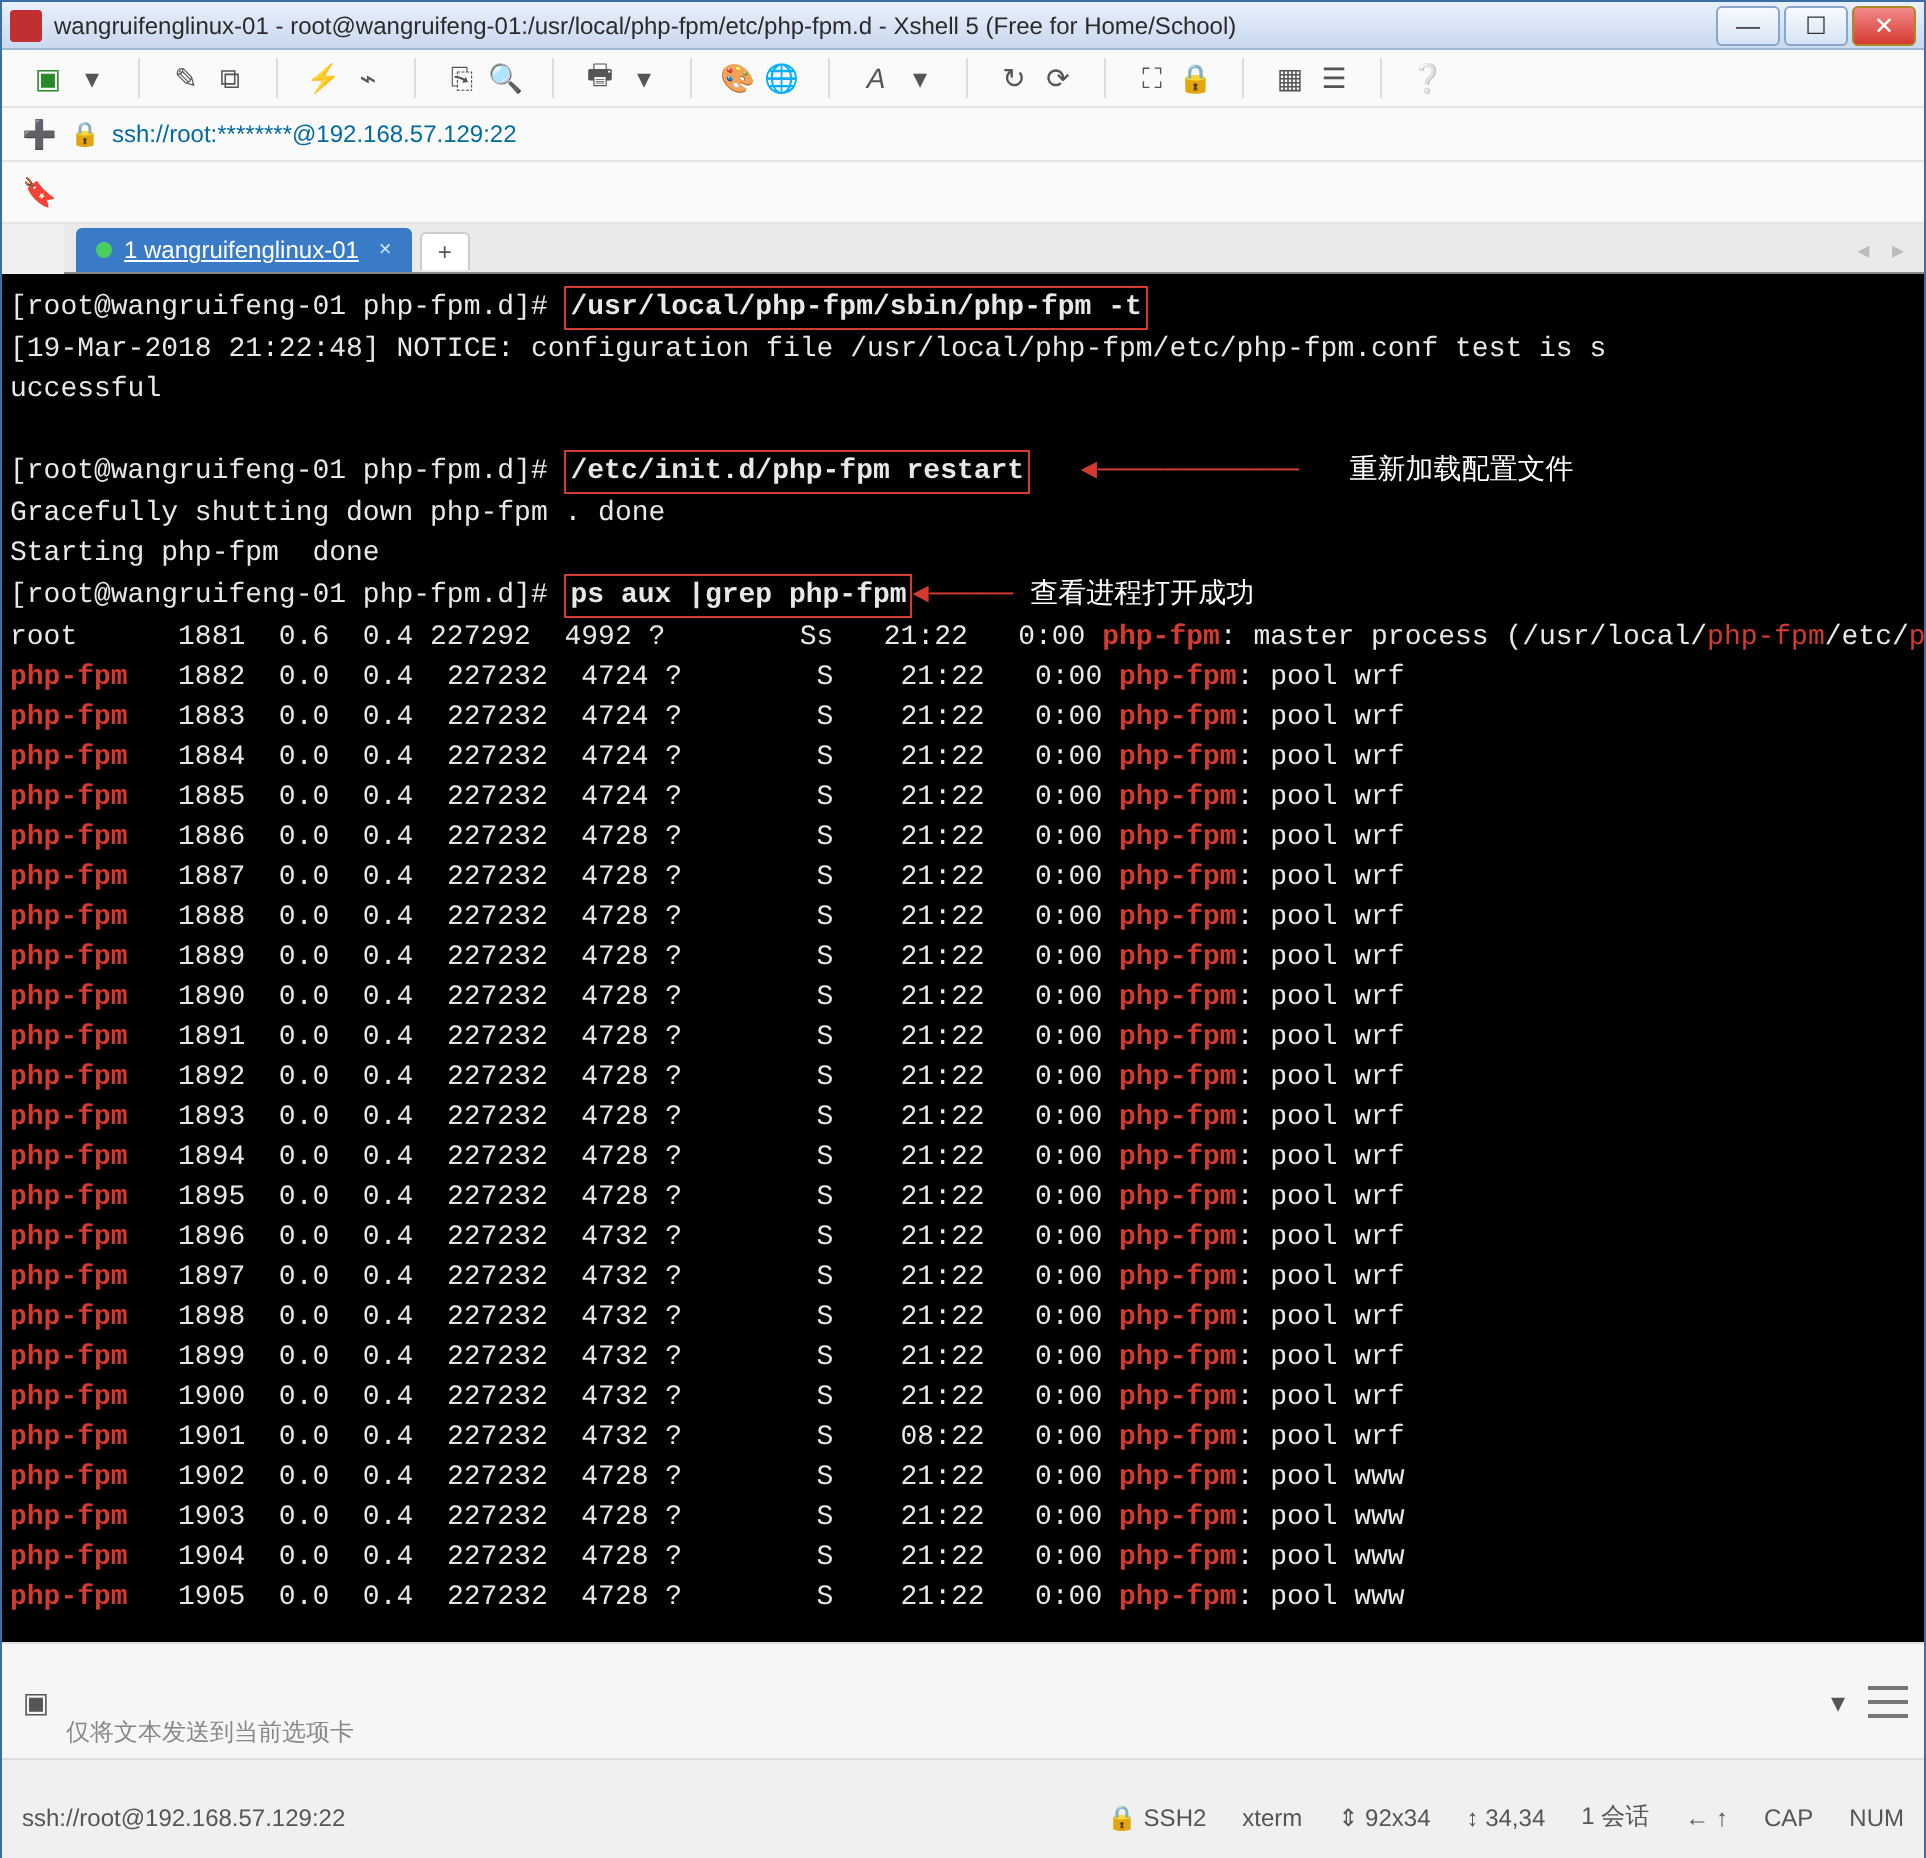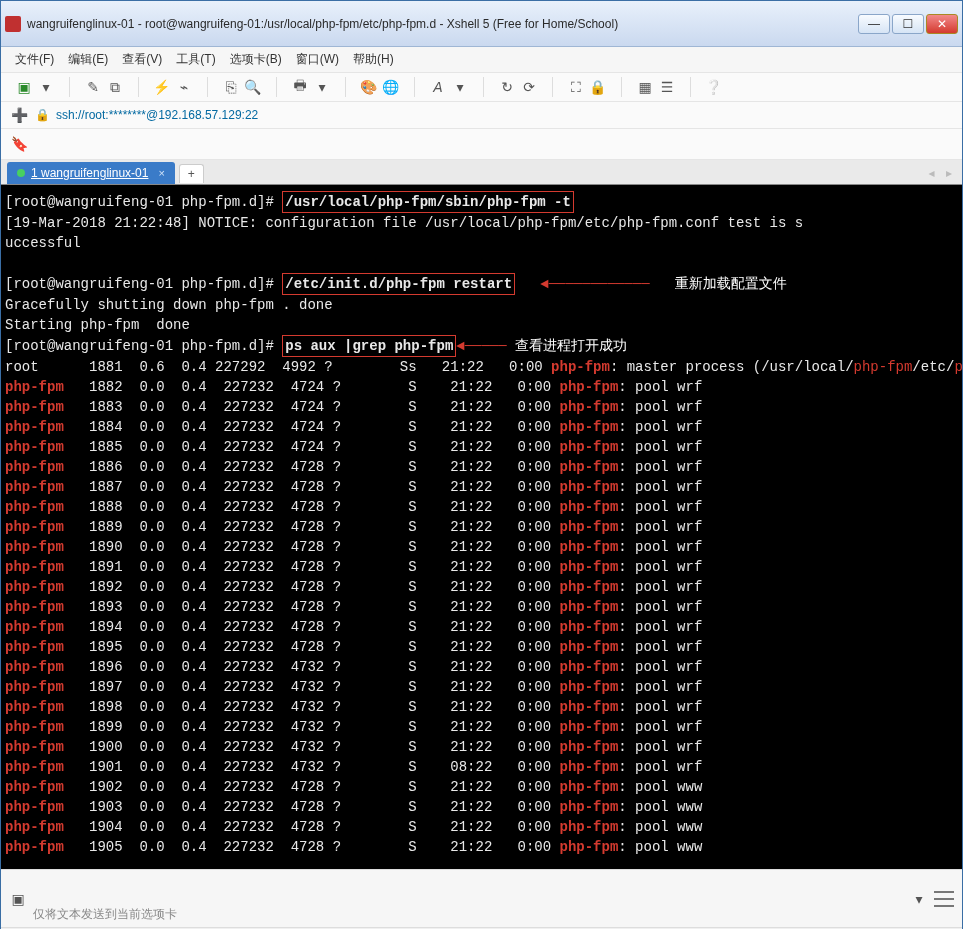--- a/index.html
+++ b/index.html
@@ -1,35 +1,35 @@
 <!DOCTYPE html>
 <html><head>
 <meta charset="utf-8">
 <style>
 * { margin: 0; padding: 0; box-sizing: border-box; }
 body { font-family: "Microsoft YaHei", Tahoma, sans-serif; font-size: 12px; background: #fff; width: 963px; }
 .win { border: 1px solid #3a6ea5; background: #f0f0f0; }
-.titlebar { background: linear-gradient(#e8f0fb, #cad9ef); height: 46px; display: flex; align-items: center; padding: 0 4px; border-bottom: 1px solid #9fb6d4; }
+.titlebar { background: linear-gradient(#e8f0fb, #cad9ef); height: 24px; display: flex; align-items: center; padding: 0 4px; border-bottom: 1px solid #9fb6d4; }
 .titlebar .icon { width: 16px; height: 16px; background: #c03030; border-radius: 2px; margin-right: 6px; }
 .titlebar .title { flex: 1; color: #2a2a2a; font-size: 12px; }
 .winbtns { display: flex; gap: 2px; }
 .winbtn { width: 32px; height: 20px; background: linear-gradient(#f8fbff,#d6e4f5); border: 1px solid #8aa6c9; border-radius: 3px; font-size: 12px; line-height: 18px; text-align: center; color: #333; }
 .winbtn.close { background: linear-gradient(#f28a8a,#d43a2f); color: #fff; border-color: #a82; }
 .menubar { display: flex; gap: 14px; padding: 4px 14px; color: #333; background: #f6f6f6; border-bottom: 1px solid #e5e5e5; }
 .menubar span { cursor: default; }
 .toolbar { display: flex; align-items: center; gap: 8px; padding: 4px 10px; background: #fafafa; border-bottom: 1px solid #e5e5e5; flex-wrap: wrap; }
 .tb-grp { display: flex; align-items: center; gap: 4px; padding: 0 4px; }
 .tb-sep { width: 1px; height: 20px; background: #ddd; margin: 0 2px; }
 .tb-ico { width: 18px; height: 18px; display: inline-flex; align-items: center; justify-content: center; color: #555; font-size: 14px; }
 .tb-ico.green { color: #2a8a2a; }
 .addrbar { display: flex; align-items: center; gap: 6px; padding: 4px 10px; background: #fafafa; border-bottom: 1px solid #e5e5e5; }
 .addrbar .lock { color: #9a9a9a; }
 .addrbar .addr { color: #0369a1; font-size: 12px; }
 .hintbar { display: flex; align-items: center; gap: 6px; padding: 6px 10px; background: #fafafa; border-bottom: 1px solid #e5e5e5; color: #888; }
-.tabs { display: flex; align-items: center; background: #eaeaea; padding: 2px 6px 0 6px; gap: 4px; border-bottom: 1px solid #888; }
+.tabs { display: flex; align-items: center; background: #eaeaea; padding: 2px 6px 0 6px; gap: 4px; border-bottom: 1px solid #888; margin-left: 31px; }
 .tab { display: flex; align-items: center; gap: 6px; background: #3a7bc8; color: #fff; padding: 4px 10px; border-radius: 3px 3px 0 0; font-size: 12px; }
 .tab .dot { width: 8px; height: 8px; background: #48d060; border-radius: 50%; }
 .tab .x { color: #cfe2f8; font-size: 11px; padding-left: 4px; }
 .tab.add { background: #fff; color: #555; padding: 2px 8px; border: 1px solid #ccc; border-bottom: none; }
 .terminal { background: #000; color: #ccc; font-family: Consolas, "Courier New", monospace; font-size: 14px; line-height: 20px; padding: 6px 4px 12px 4px; white-space: pre; overflow: hidden; }
 .terminal .w { color: #e8e8e8; }
 .terminal .r { color: #d43a2f; font-weight: bold; }
 .terminal .box { border: 1px solid #d43a2f; padding: 0 2px; display: inline-block; font-weight: bold; }
 .terminal .arrow { color: #d43a2f; }
 .terminal .note { color: #ffffff; margin-top: 32px; }
@@ -49,29 +49,20 @@
   <div class="titlebar">
     <div class="icon"></div>
     <div class="title">wangruifenglinux-01 - root@wangruifeng-01:/usr/local/php-fpm/etc/php-fpm.d - Xshell 5 (Free for Home/School)</div>
     <div class="winbtns">
       <div class="winbtn">—</div>
       <div class="winbtn">☐</div>
       <div class="winbtn close">✕</div>
     </div>
   </div>
 
-  <div class="menubar" id="menubar">
-      <span>文件(F)</span>
-      <span>编辑(E)</span>
-      <span>查看(V)</span>
-      <span>工具(T)</span>
-      <span>选项卡(B)</span>
-      <span>窗口(W)</span>
-      <span>帮助(H)</span>
-    </div>
 
   <div class="toolbar">
     <div class="tb-grp">
         <span class="tb-ico green">▣</span>
         <span class="tb-ico">▾</span>
       </div>
     <div class="tb-sep"></div>
     <div class="tb-grp">
         <span class="tb-ico">✎</span>
         <span class="tb-ico">⧉</span>

